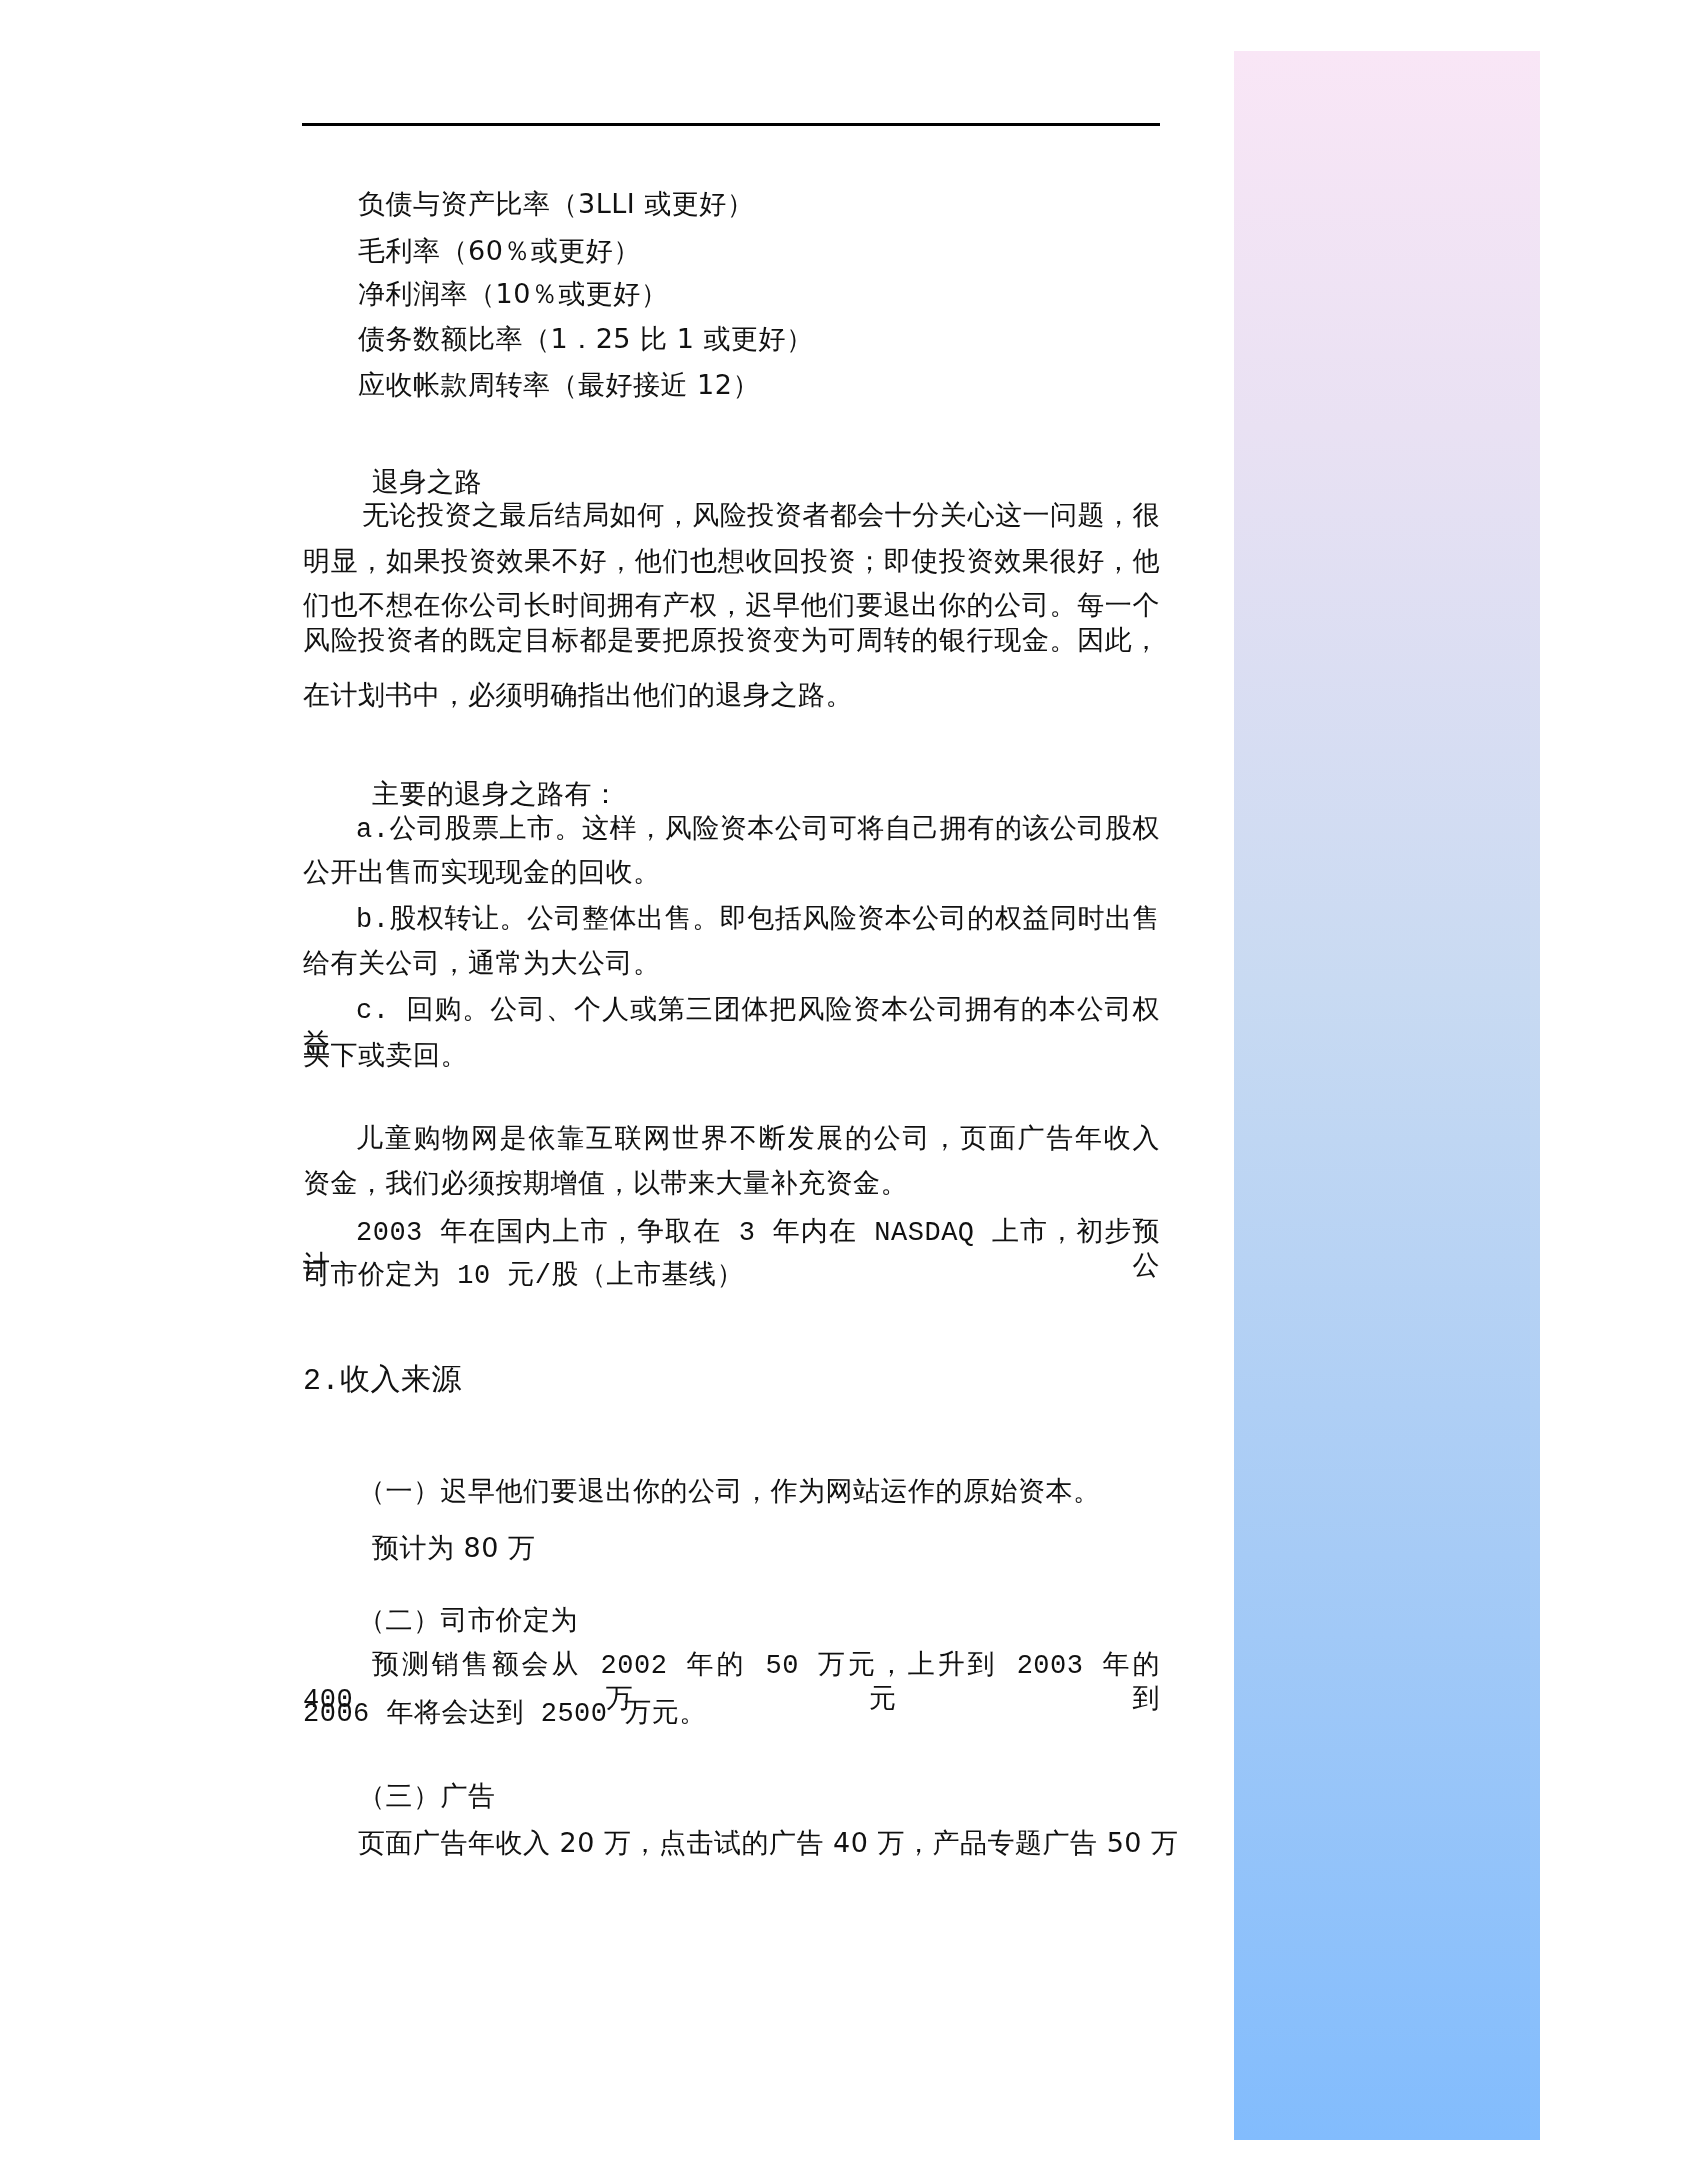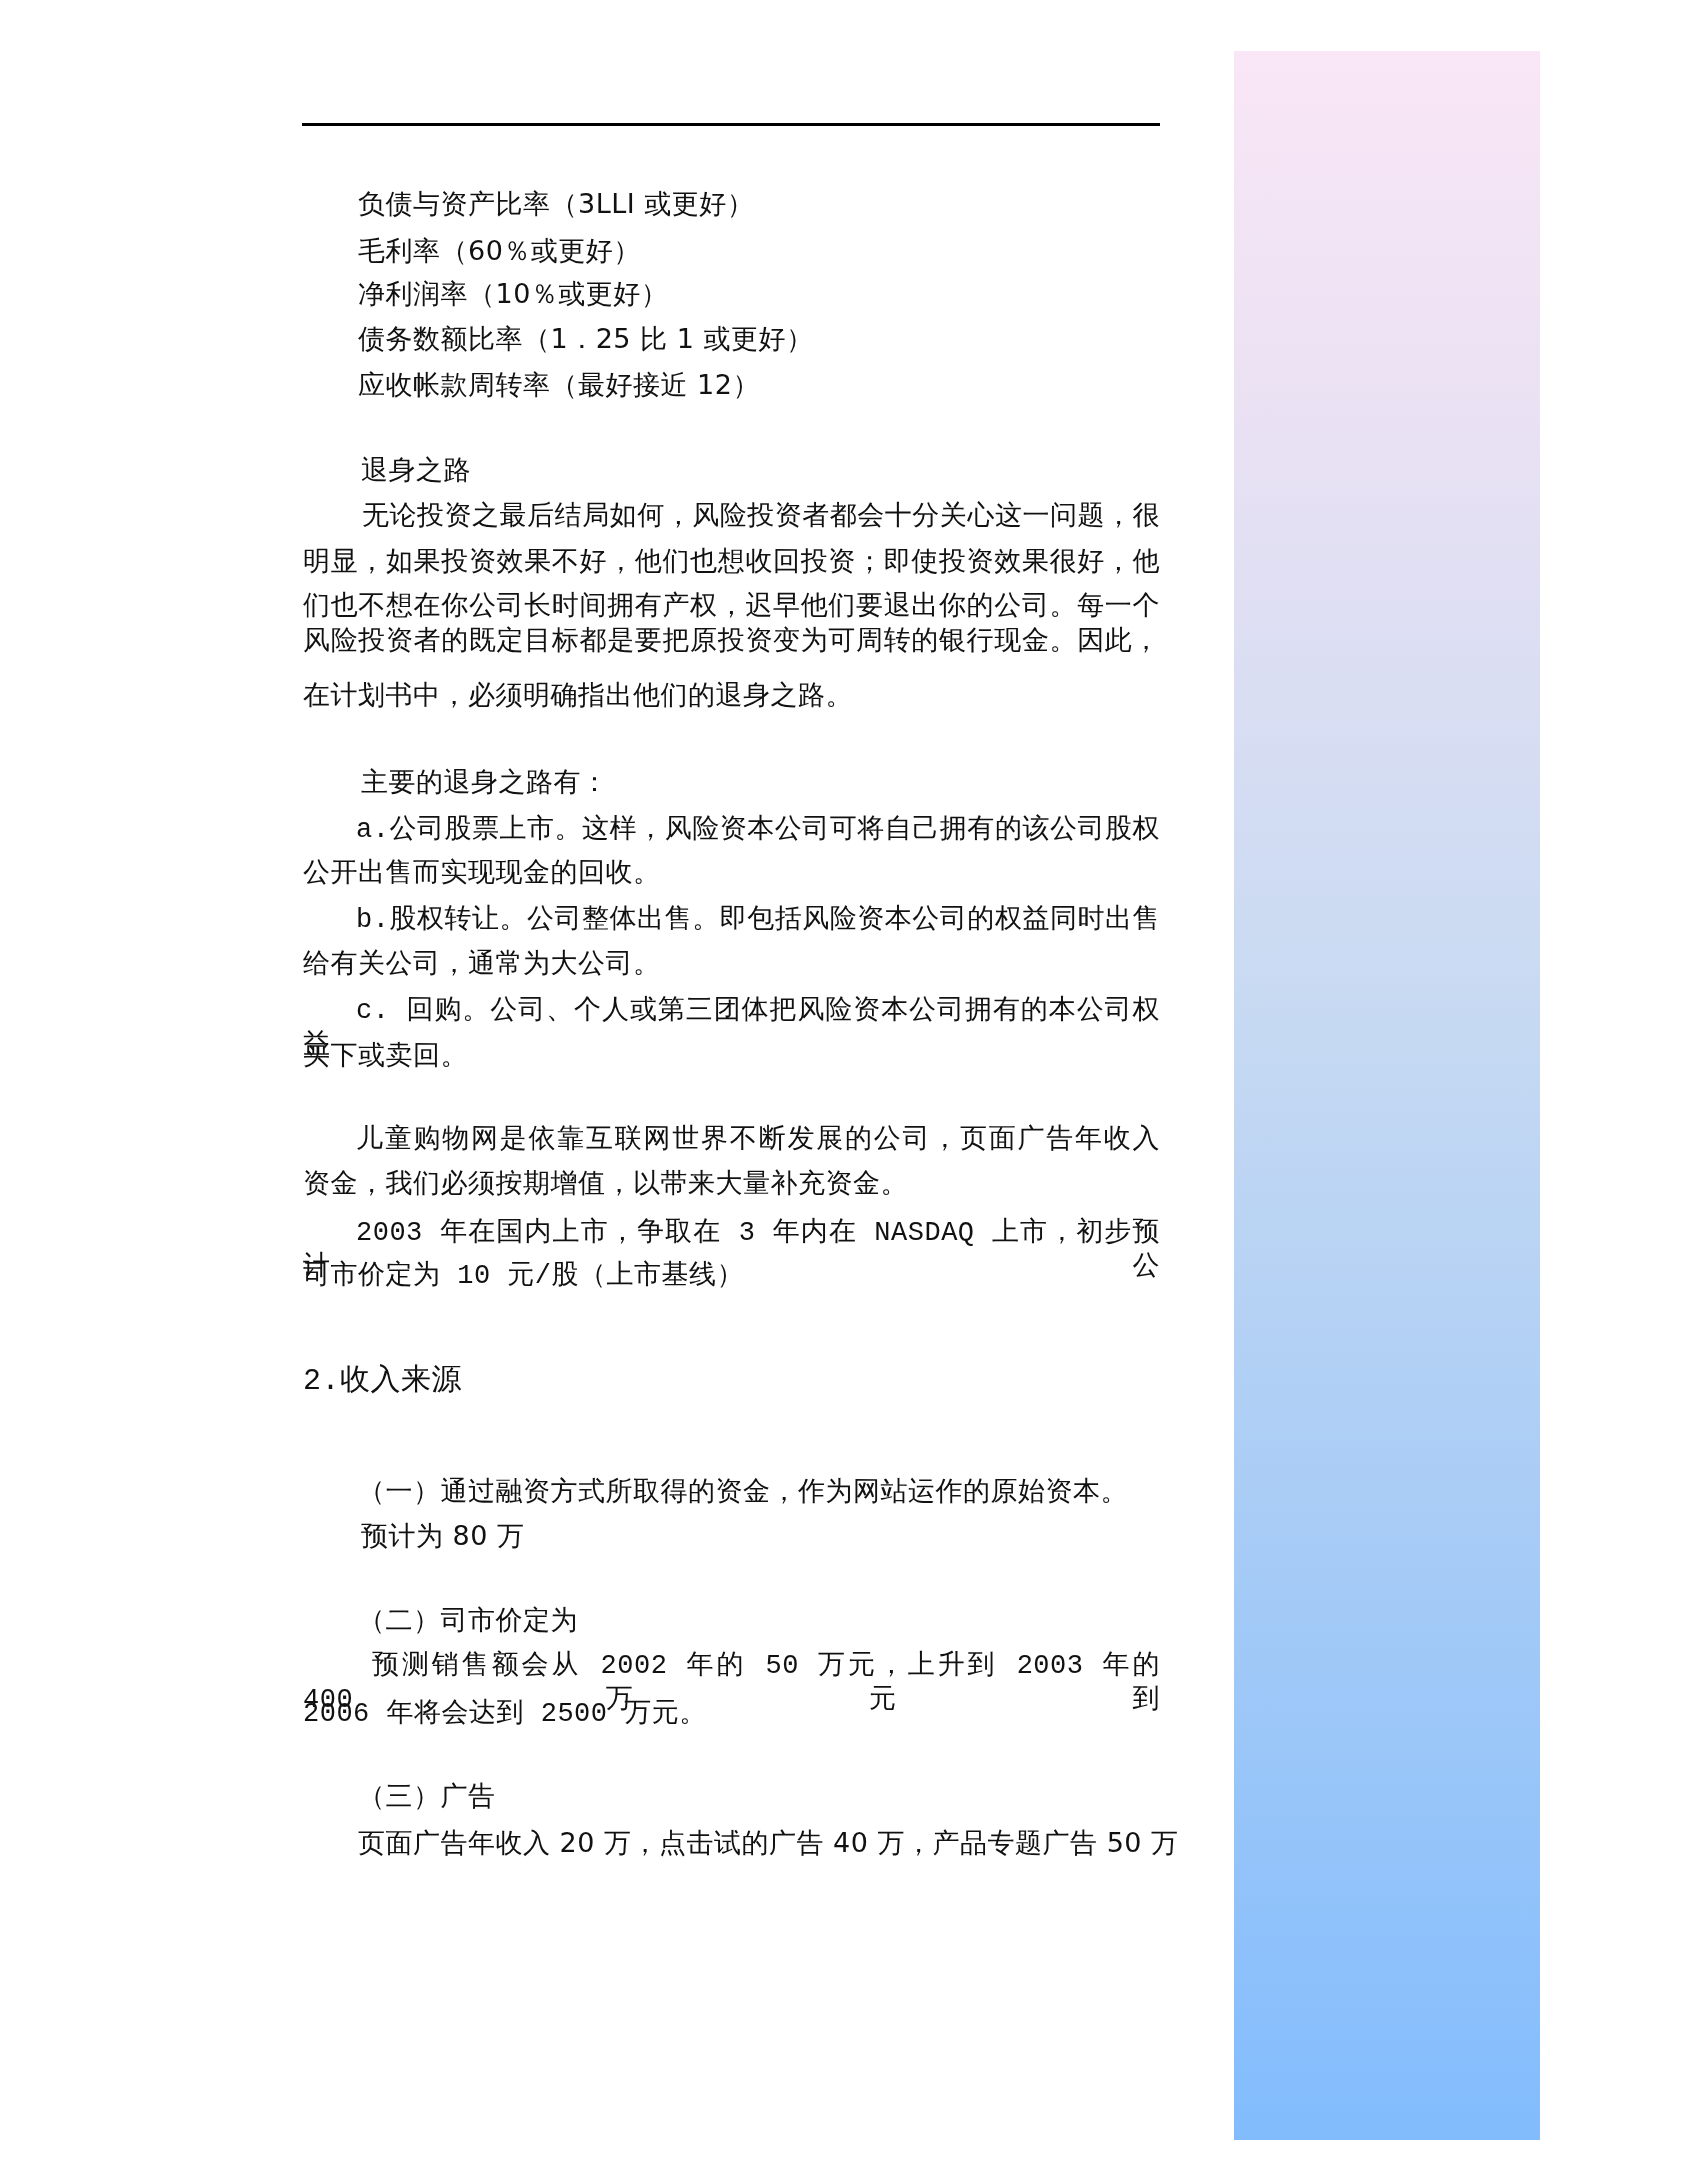--- a/index.html
+++ b/index.html
@@ -4,21 +4,21 @@
 <style>
   html, body { margin:0; padding:0; }
   body { width:1683px; height:2178px; background:#ffffff; position:relative; overflow:hidden;
          font-family:"DejaVu Sans","Liberation Sans",sans-serif; color:#111; }
   .rule { position:absolute; left:302px; top:123px; width:858px; height:3px; background:#000; }
   .panel { position:absolute; left:1234px; top:51px; width:306px; height:2089px;
            background:linear-gradient(to bottom,#f9e6f6 0%,#e9e1f3 18%,#c8daf2 45%,#a6cbf6 72%,#82bcfd 100%); }
   .ln { position:absolute; font-size:27px; line-height:34px; white-space:nowrap; letter-spacing:0.5px; }
   .l0 { left:303px;font-family:Liberation Mono, monospace; }
   .l1 { left:358px; }
-  .l2 { left:361px; }
+  .l2 { left:372px;margin-top:12px; }
   .just { width:857px; text-align:justify; text-align-last:justify; white-space:normal; }
   .head { font-size:30px; }
 </style>
 </head>
 <body>
 
 <div class="rule"></div>
 <div class="panel"></div>
 
 <div class="ln l1" style="top:187px">负债与资产比率（3LLI 或更好）</div>
@@ -42,21 +42,21 @@
 <div class="ln l0 just" style="top:994px; text-indent:53px">c. 回购。公司、个人或第三团体把风险资本公司拥有的本公司权益</div>
 <div class="ln l0" style="top:1040px">买下或卖回。</div>
 
 <div class="ln l0 just" style="top:1123px; text-indent:53px">儿童购物网是依靠互联网世界不断发展的公司，页面广告年收入</div>
 <div class="ln l0" style="top:1168px">资金，我们必须按期增值，以带来大量补充资金。</div>
 <div class="ln l0 just" style="top:1216px; text-indent:53px">2003 年在国内上市，争取在 3 年内在 NASDAQ 上市，初步预计公</div>
 <div class="ln l0" style="top:1259px">司市价定为 10 元/股（上市基线）</div>
 
 <div class="ln l0 head" style="top:1364px">2.收入来源</div>
 
-<div class="ln l1" style="top:1474px">（一）通过融资方式所取得的资金，作为网站运作的原始资本。</div>
+<div class="ln l1" style="top:1474px">（一）迟早他们要退出你的公司，作为网站运作的原始资本。</div>
 <div class="ln l2" style="top:1519px">预计为 80 万</div>
 
 <div class="ln l1" style="top:1603px">（二）司市价定为</div>
 <div class="ln l0 just" style="top:1649px; text-indent:69px">预测销售额会从 2002 年的 50 万元，上升到 2003 年的 400 万元到</div>
 <div class="ln l0" style="top:1697px">2006 年将会达到 2500 万元。</div>
 
 <div class="ln l1" style="top:1779px">（三）广告</div>
 <div class="ln l1" style="top:1826px">页面广告年收入 20 万，点击试的广告 40 万，产品专题广告 50 万</div>
 
 

